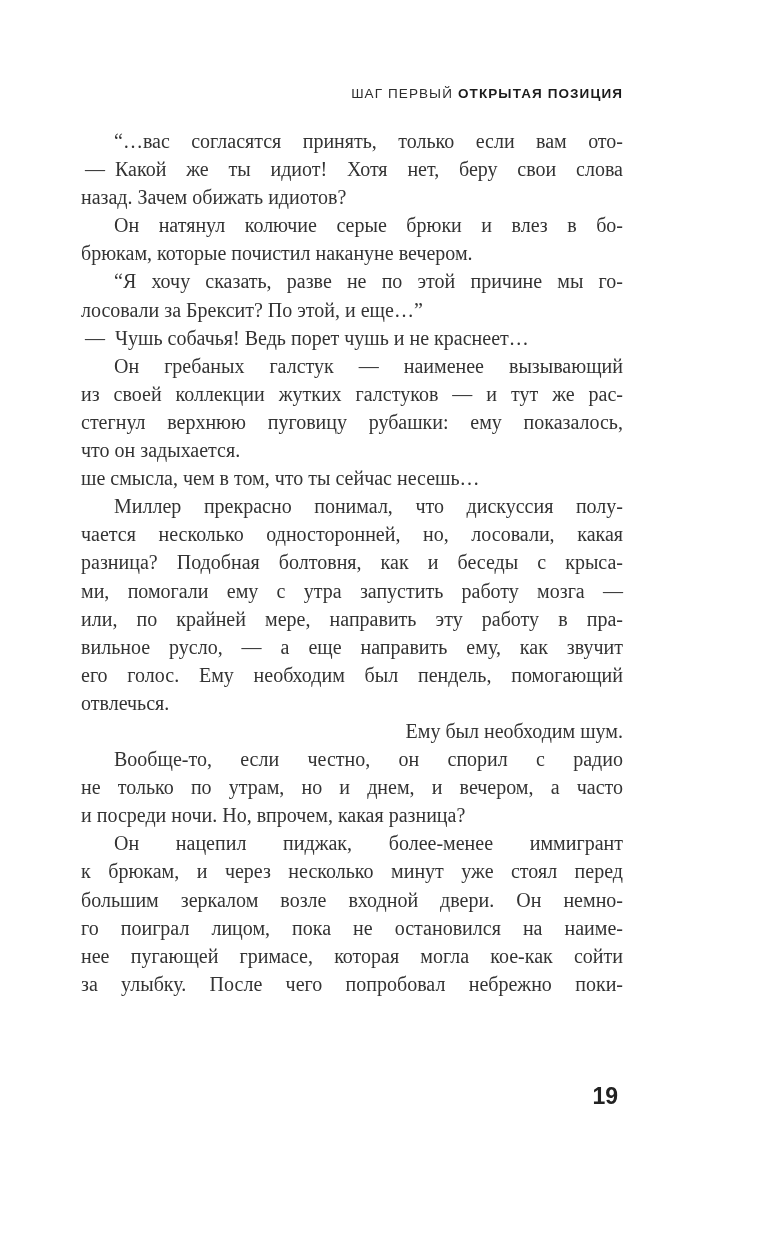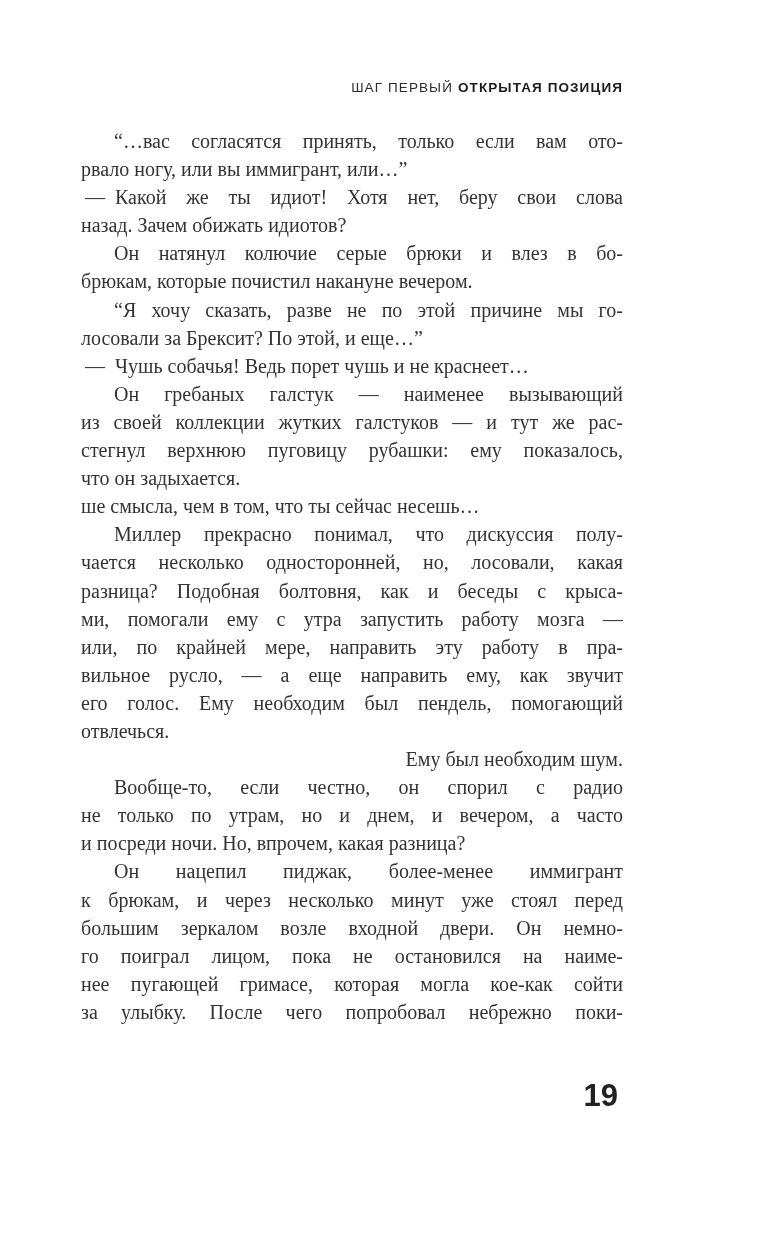--- a/index.html
+++ b/index.html
@@ -10,21 +10,21 @@
   .book-page {
     position: relative;
     width: 768px;
     height: 1240px;
     background: #ffffff;
     overflow: hidden;
   }
   
   .running-head {
     position: absolute;
-    top: 80px;
+    top: 86px;
     right: 145px;
     font-family: "Liberation Sans", "DejaVu Sans", sans-serif;
     font-size: 13.5px;
     line-height: 15px;
     letter-spacing: 1.1px;
     color: #222222;
     white-space: nowrap;
   }
   .running-head .section {
     font-weight: 400;
@@ -60,38 +60,37 @@
   }
   .ln.dash {
     text-indent: 4px;
   }
   
   .page-number {
     position: absolute;
     top: 1083px;
     right: 150px;
     font-family: "Liberation Sans", "DejaVu Sans", sans-serif;
-    font-size: 31px;
+    font-size: 23px;
     font-weight: 700;
     color: #222222;
     line-height: 26px;
   }
 </style>
 </head>
 <body>
 
 <div class="book-page">
 
   <div class="running-head">
     <span class="section">ШАГ ПЕРВЫЙ</span><span class="title">ОТКРЫТАЯ ПОЗИЦИЯ</span>
   </div>
 
   <div class="body-text" id="body-text">
       <div class="ln j ind">“…вас согласятся принять, только если вам ото-</div>
-      <div class="ln">рвало ногу, или вы иммигрант, или…”</div>
       <div class="ln j dash">— Какой же ты идиот! Хотя нет, беру свои слова</div>
       <div class="ln">назад. Зачем обижать идиотов?</div>
       <div class="ln j ind">Он натянул колючие серые брюки и влез в бо-</div>
       <div class="ln">брюкам, которые почистил накануне вечером.</div>
       <div class="ln j ind">“Я хочу сказать, разве не по этой причине мы го-</div>
       <div class="ln">лосовали за Брексит? По этой, и еще…”</div>
       <div class="ln dash">— Чушь собачья! Ведь порет чушь и не краснеет…</div>
       <div class="ln j ind">Он гребаных галстук — наименее вызывающий</div>
       <div class="ln j">из своей коллекции жутких галстуков — и тут же рас-</div>
       <div class="ln j">стегнул верхнюю пуговицу рубашки: ему показалось,</div>

